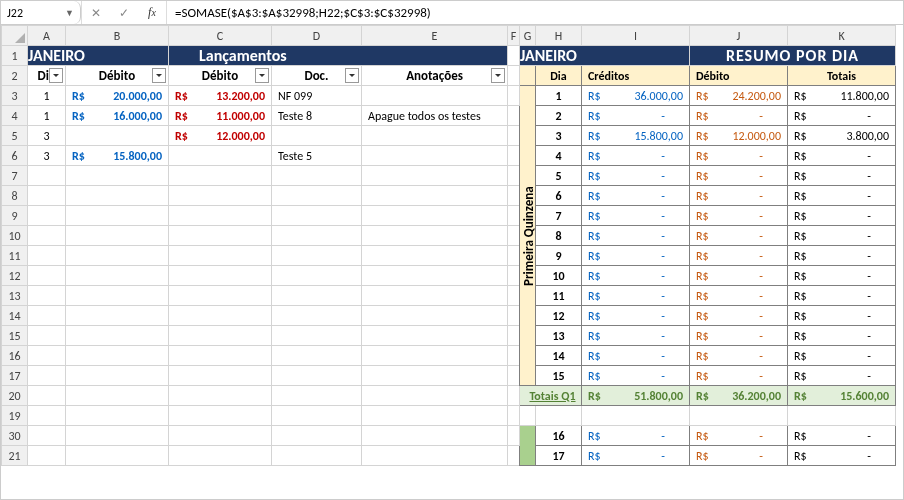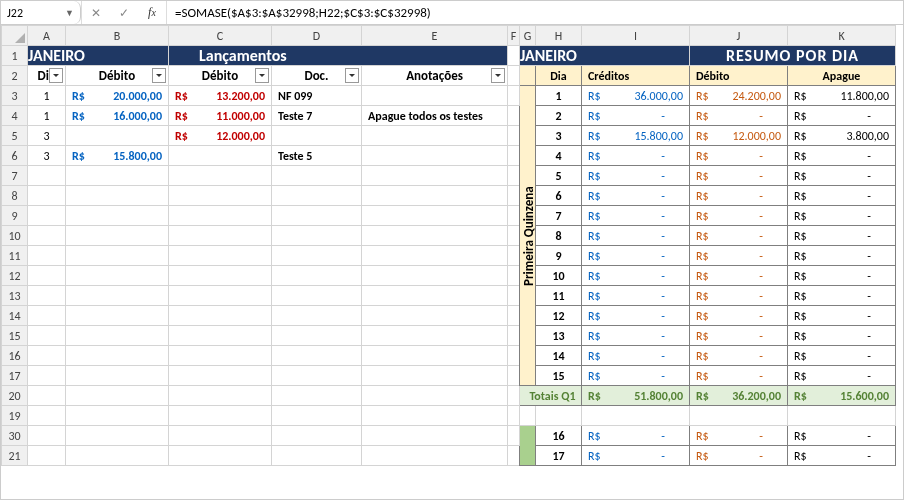--- a/index.html
+++ b/index.html
@@ -108,29 +108,29 @@
   .sumdia { text-align:center; font-weight:bold; border:1px solid #7f7f7f; }
   
   .rs { position:relative; padding:0 6px; }
   .rs .sym { float:left; }
   .rs .val { float:right;margin-left:17px; }
   .credit { color:#0563c1; }
   .debit { color:#c55a11; }
   .saldo { color:#000; }
   .credit-bold { color:#0563c1; font-weight:bold; }
   .debit-bold { color:#c00000; font-weight:bold; }
-  .totrow { background:#e2efda; color:#548235; font-weight:bold; border:1px solid #7f7f7f; }
+  .totrow { background:#e2efda; color:#548235; font-weight:bold; border:1px solid #7f7f7f;text-decoration:underline; }
   .totrow.label { text-align:center; padding-left:4px; }
   .greencell { background:#a9d08e; border:1px solid #7f7f7f; }
   .vert {
     writing-mode: vertical-rl; transform: rotate(180deg);
     text-align:center; font-weight:bold; background:#fff2cc;
     border:1px solid #7f7f7f; font-size:13px;
   }
-  .leftdata { padding-left:6px;font-weight:bold; }
+  .leftdata { padding-left:6px; }
   td.center { text-align:center; }
 </style>
 </head>
 <body>
 
 <div class="fbar">
   <div class="namebox">
     <span>J22</span>
     <span class="dd">▼</span>
   </div>
@@ -190,21 +190,21 @@
     <td class="hdr2"><span>Dia</span><span class="dropbtn"></span></td>
     <td class="hdr2"><span>Débito</span><span class="dropbtn"></span></td>
     <td class="hdr2"><span>Débito</span><span class="dropbtn"></span></td>
     <td class="hdr2"><span>Doc.</span><span class="dropbtn"></span></td>
     <td class="hdr2"><span>Anotações</span><span class="dropbtn"></span></td>
     <td></td>
     <td class="sumhdr"></td>
     <td class="sumhdr c">Dia</td>
     <td class="sumhdr left-align">Créditos</td>
     <td class="sumhdr left-align">Débito</td>
-    <td class="sumhdr c">Apague</td>
+    <td class="sumhdr c">Totais</td>
   </tr>
 
   </tbody>
       <tbody>
         <tr>
           <th class="rowhdr">3</th>
           <td class="center">1</td>
           <td class="credit-bold rs">
             <span class="sym">R$</span>
             <span class="val">20.000,00</span>
@@ -235,21 +235,21 @@
           <th class="rowhdr">4</th>
           <td class="center">1</td>
           <td class="credit-bold rs">
             <span class="sym">R$</span>
             <span class="val">16.000,00</span>
           </td>
           <td class="debit-bold rs">
             <span class="sym">R$</span>
             <span class="val">11.000,00</span>
           </td>
-          <td class="leftdata">Teste 7</td>
+          <td class="leftdata">Teste 8</td>
           <td class="leftdata">Apague todos os testes</td>
           <td></td>
           <td class="sumdia">2</td>
           <td class="credit rs sumcell">
             <span class="sym">R$</span>
             <span class="val" style="padding-right:18px">-</span>
           </td>
           <td class="debit rs sumcell">
             <span class="sym">R$</span>
             <span class="val" style="padding-right:18px">-</span>

